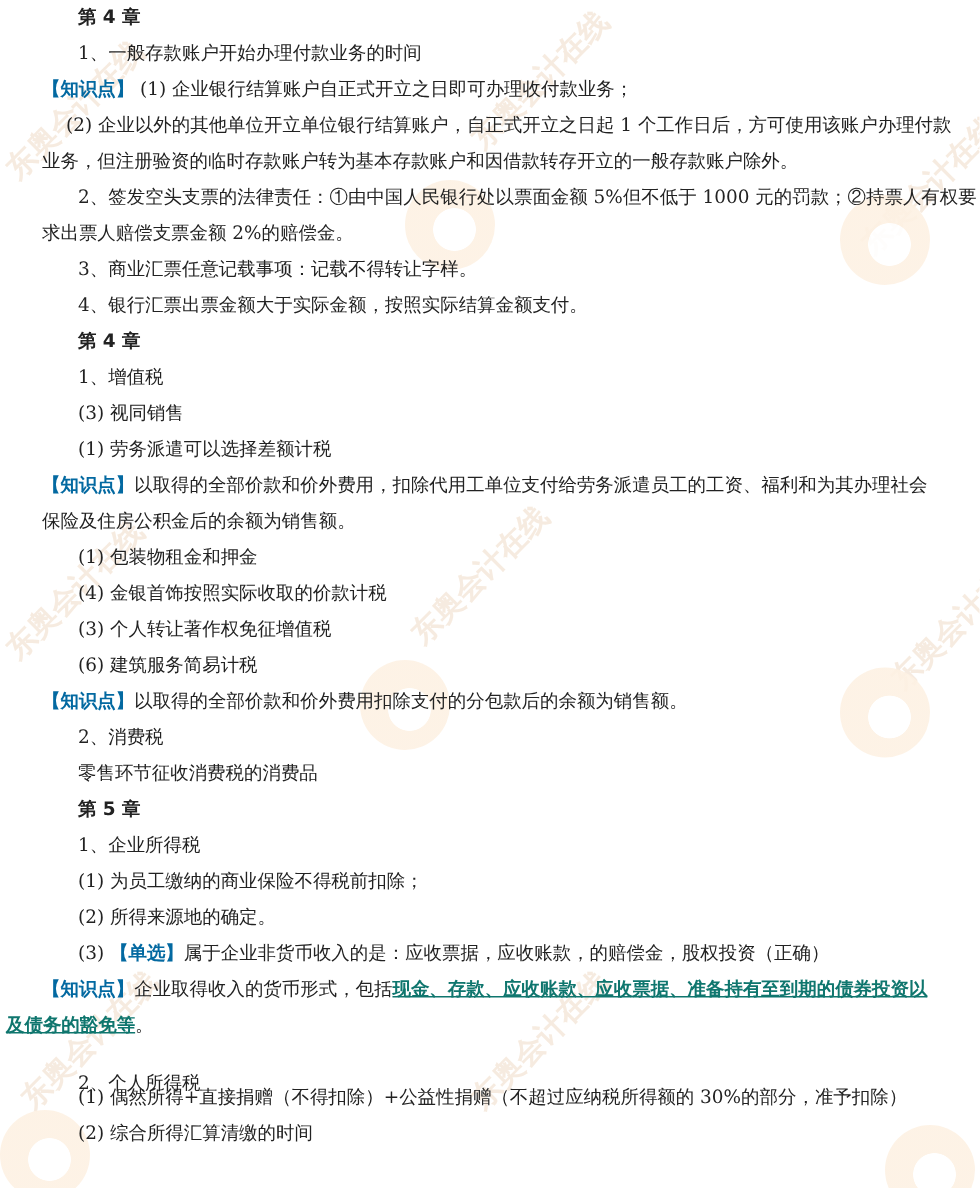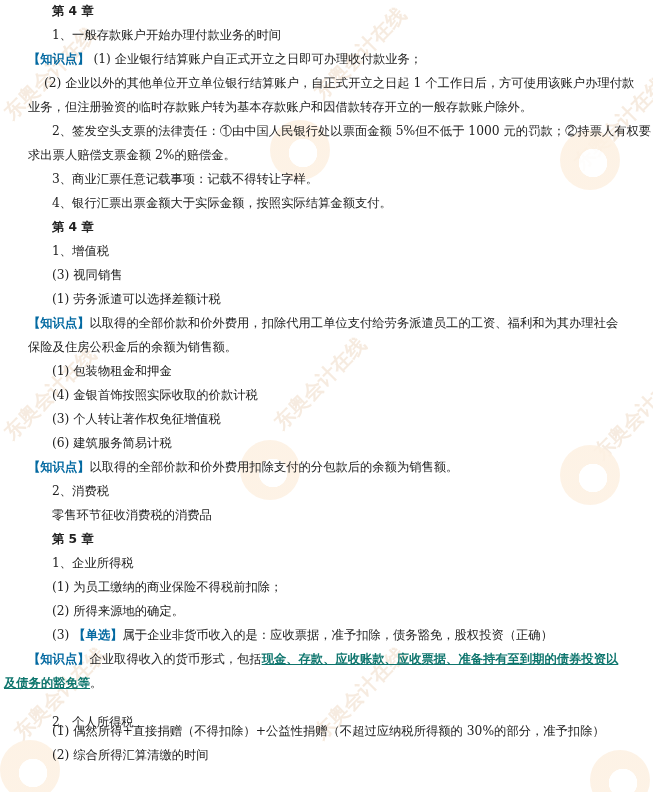--- a/index.html
+++ b/index.html
@@ -68,21 +68,21 @@
   </div>
   <div class="line ind" style="top:483px">2、消费税</div>
   <div class="line ind" style="top:507px">零售环节征收消费税的消费品</div>
 
   <div class="line ind chap" style="top:531px">第 5 章</div>
   <div class="line ind" style="top:555px">1、企业所得税</div>
   <div class="line ind" style="top:579px">(1) 为员工缴纳的商业保险不得税前扣除；</div>
   <div class="line ind" style="top:603px">(2) 所得来源地的确定。</div>
   <div class="line ind" style="top:627px">
     <span>(3)</span>
-    <span class="tag">【单选】</span><span>属于企业非货币收入的是：应收票据，准予扣除，债务豁免，股权投资（正确）</span>
+    <span class="tag">【单选】</span><span>属于企业非货币收入的是：应收票据，应收账款，的赔偿金，股权投资（正确）</span>
   </div>
   <div class="line cont" style="top:651px">
     <span class="tag">【知识点】</span><span>企业取得收入的货币形式，包括</span><span class="hl">现金、存款、应收账款、应收票据、准备持有至到期的债券投资以</span>
   </div>
   <div class="line" style="top:675px;left:4px">
     <span class="hl">及债务的豁免等</span><span>。</span>
   </div>
   <div class="line ind" style="top:714px">2、个人所得税</div>
   <div class="line ind" style="top:723px">(1) 偶然所得+直接捐赠（不得扣除）+公益性捐赠（不超过应纳税所得额的 30%的部分，准予扣除）</div>
   <div class="line ind" style="top:747px">(2) 综合所得汇算清缴的时间</div>

